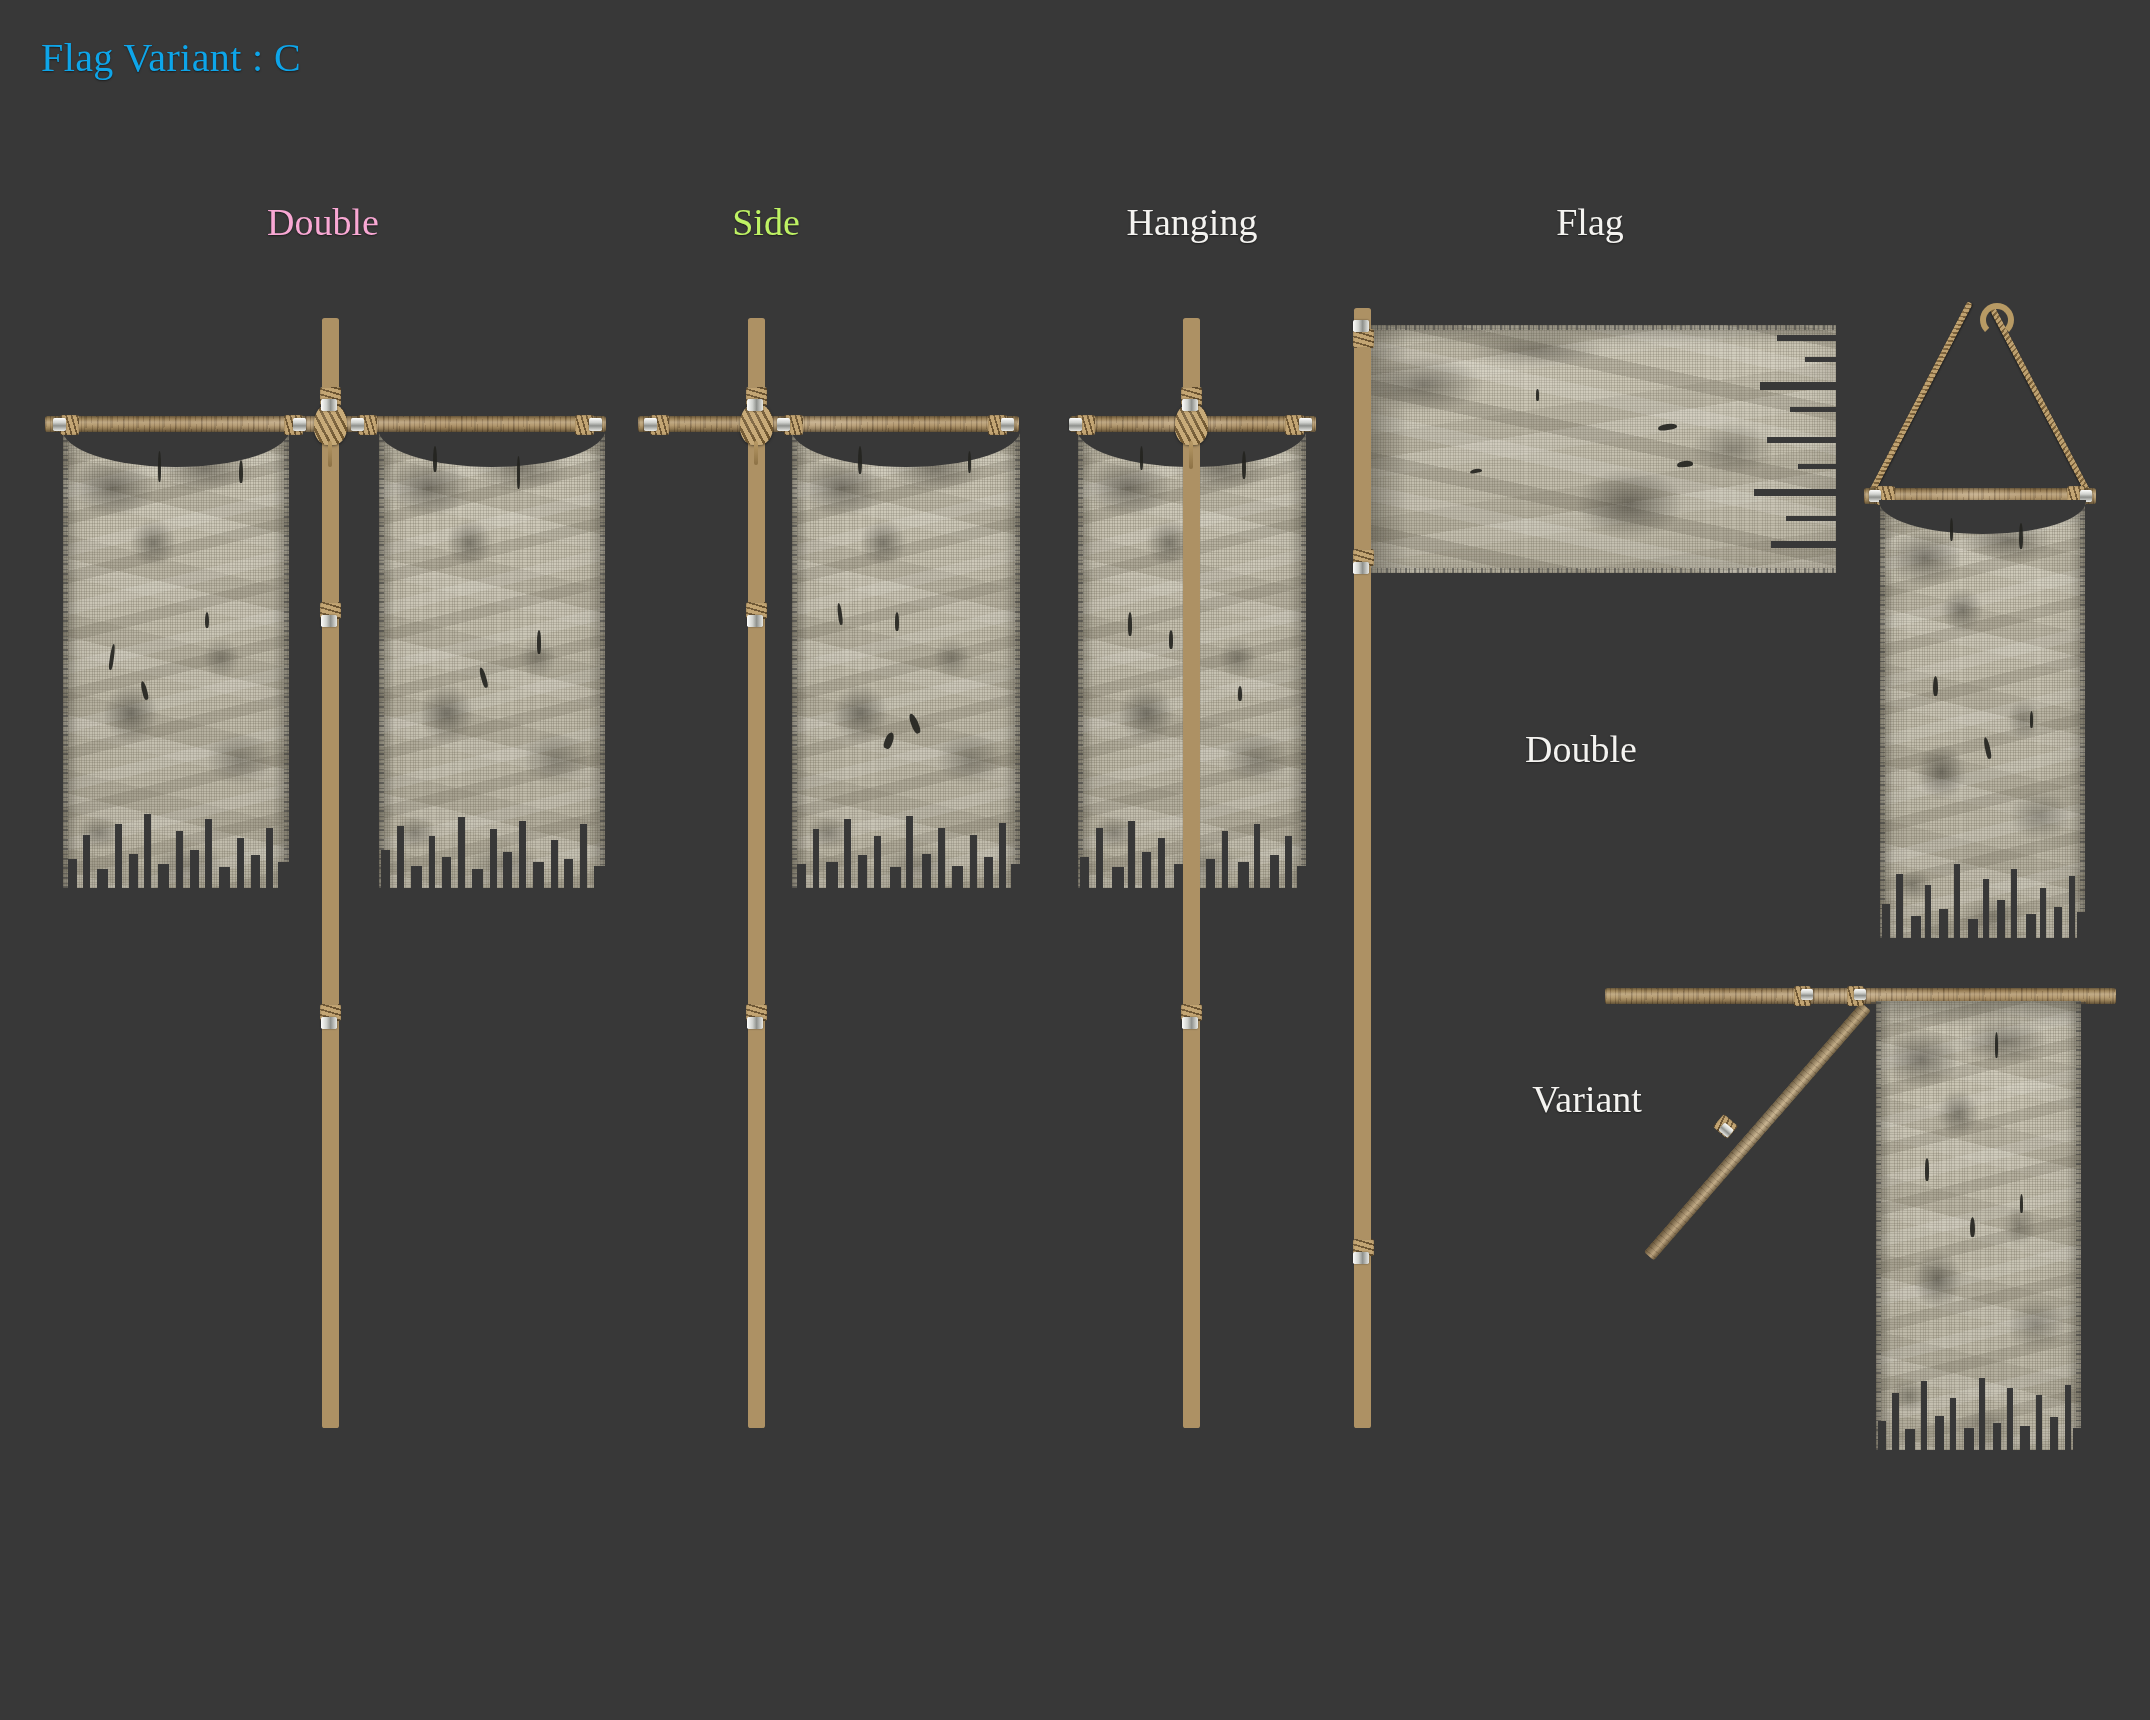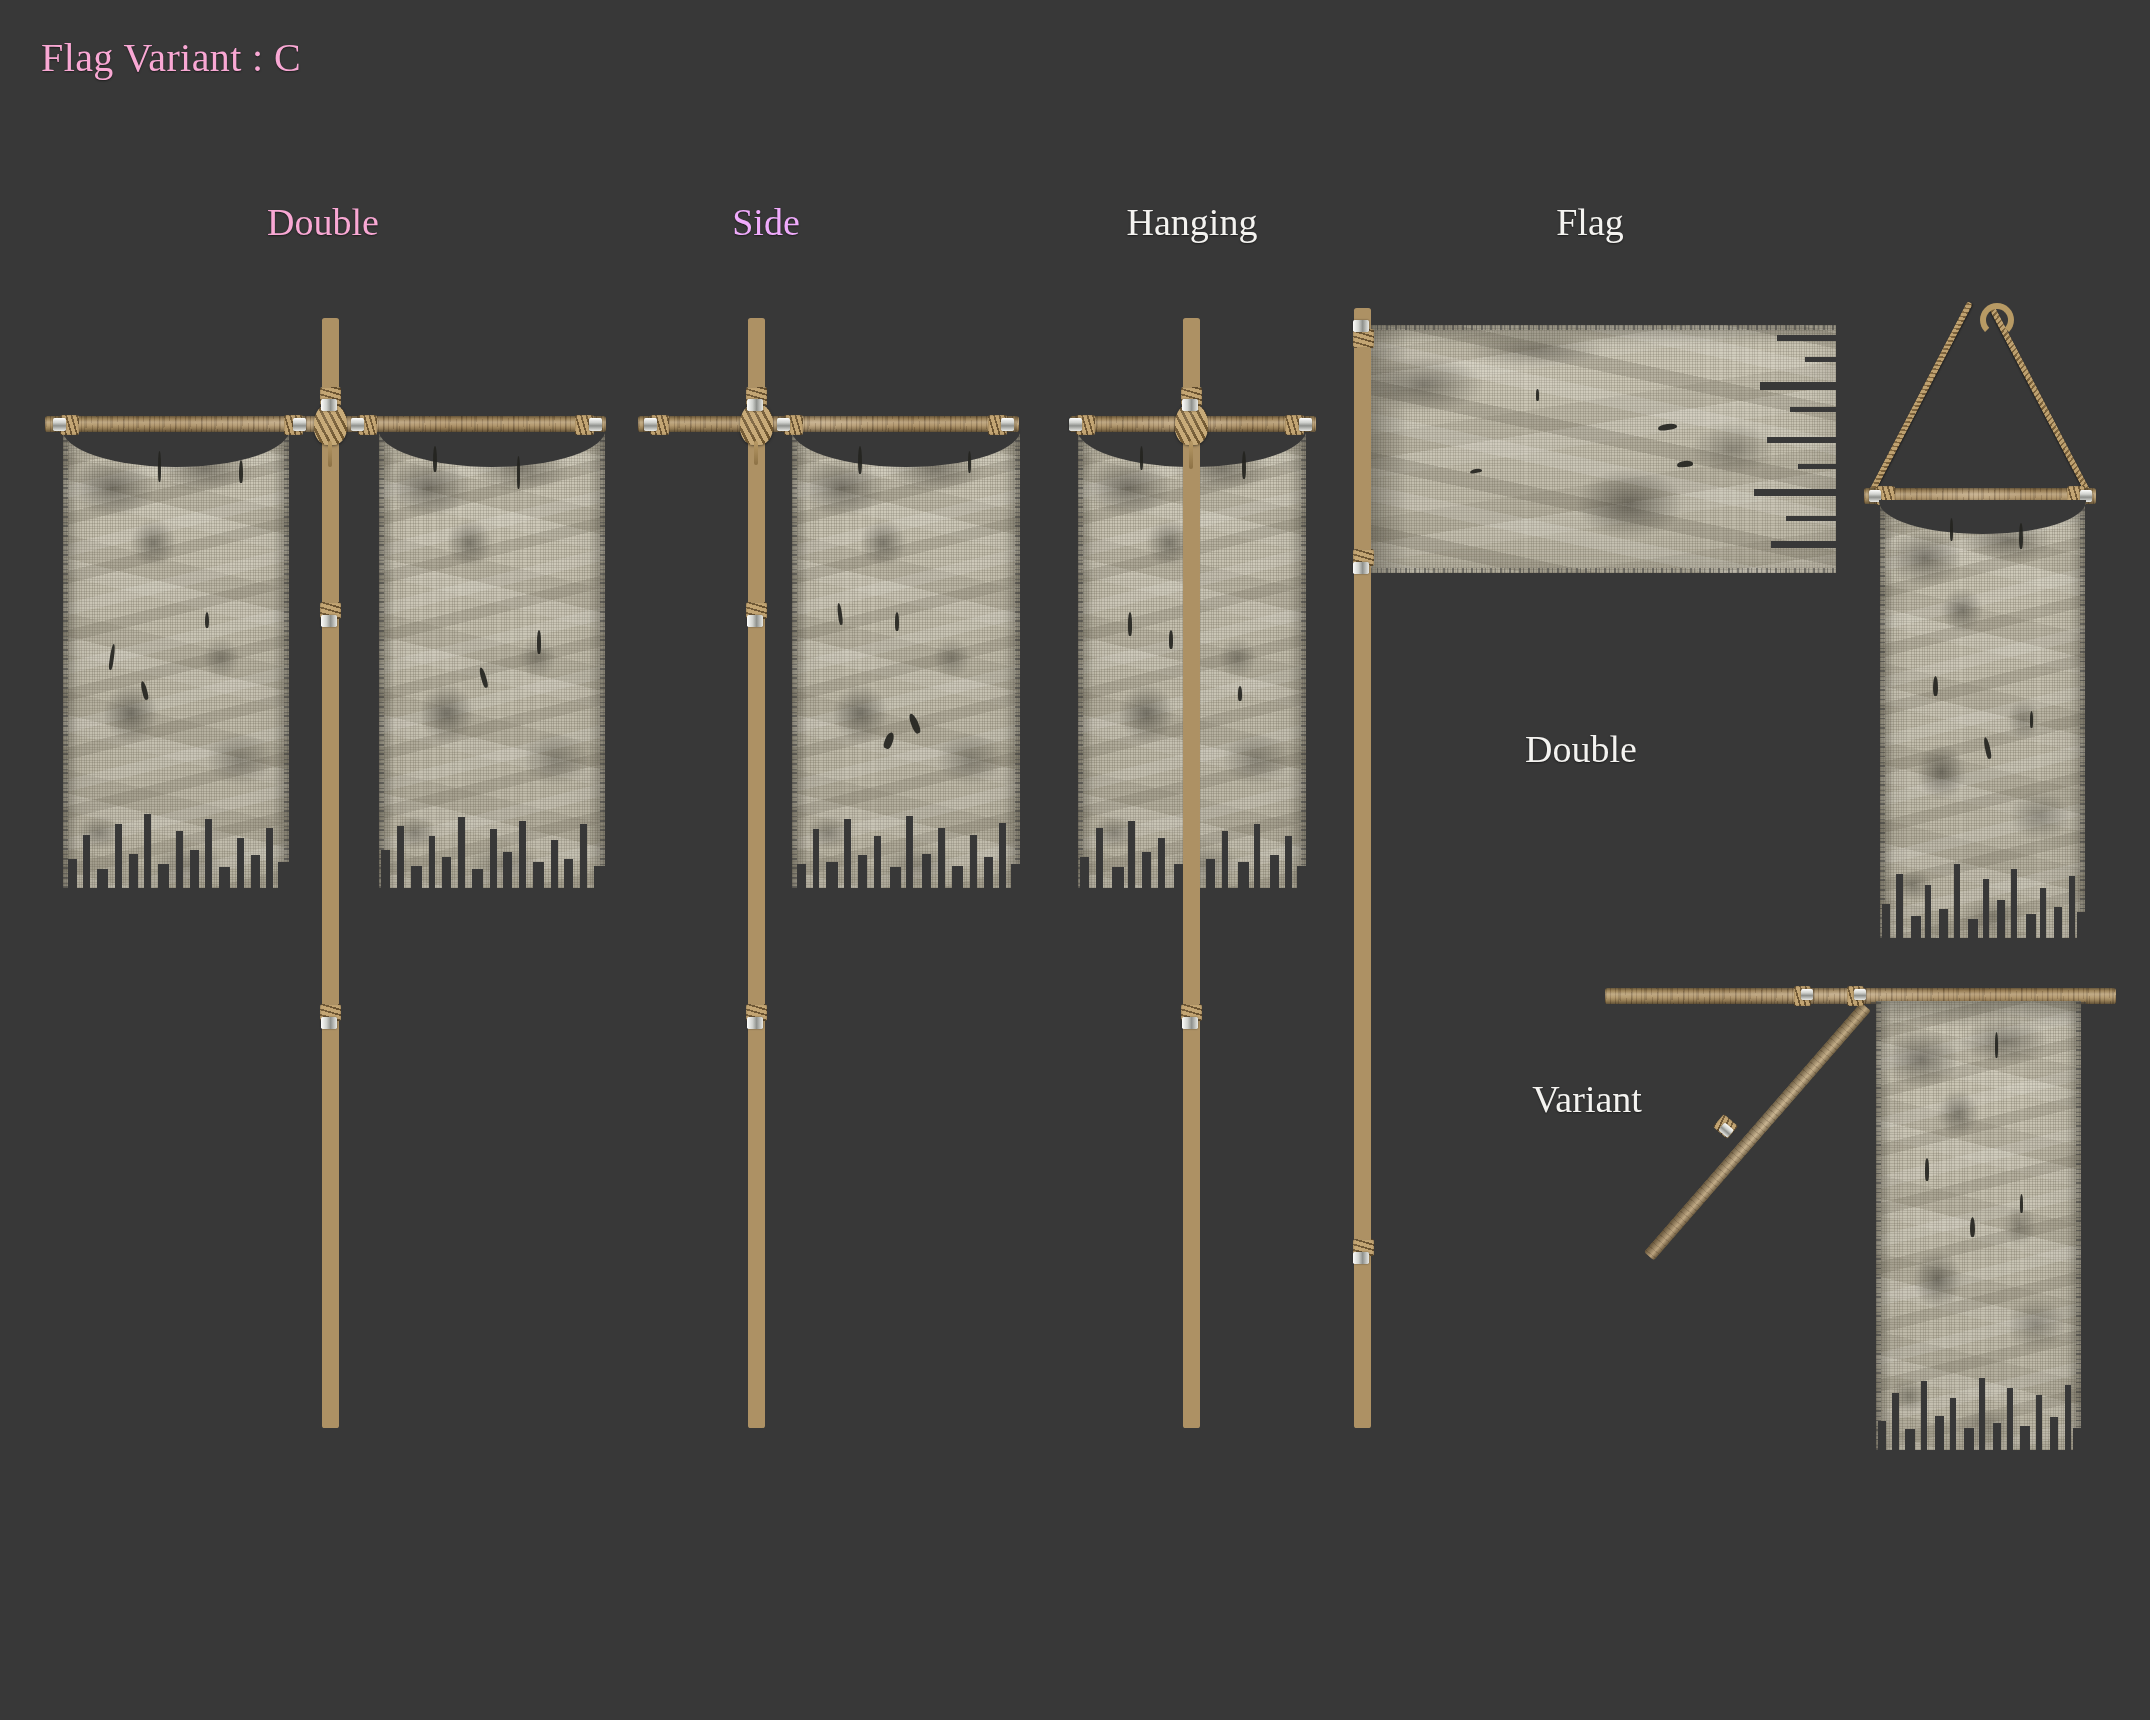--- a/index.html
+++ b/index.html
@@ -204,24 +204,24 @@
   }
   .fray.l{left:-5.2px;} .fray.r{right:-5.2px;}
   
   .slit{position:absolute;background:#24241f;border-radius:60% 60% 40% 40%;opacity:.92;}
 </style>
 </head>
 <body style="background: rgb(56, 56, 56);">
 
 <div id="sheet" style="background: rgb(56, 56, 56);">
 
-  <div class="title" style="color: #f9a8d4;">Flag Variant : C</div>
+  <div class="title" style="color: #0ea5e9;">Flag Variant : C</div>
 
   <div class="collabel" style="left: 323px; top: 200px; color: #f9a8d4;">Double</div>
-  <div class="collabel" style="left: 766px; top: 200px; color: #f0abfc;">Side</div>
+  <div class="collabel" style="left: 766px; top: 200px; color: #bef264;">Side</div>
   <div class="collabel" style="left: 1192px; top: 200px; color: rgb(244, 243, 240);">Hanging</div>
   <div class="collabel" style="left: 1590px; top: 200px; color: rgb(244, 243, 240);">Flag</div>
 
   <div class="rowlabel" style="left: 1581px; top: 749px; color: rgb(244, 243, 240);">Double</div>
   <div class="rowlabel" style="left: 1587px; top: 1099px; color: rgb(244, 243, 240);">Variant</div>
 
   <div>
 
     <div class="banner" style="left:63px;top:428px;width:226px;height:460px;">
       <div class="cloth"></div>

